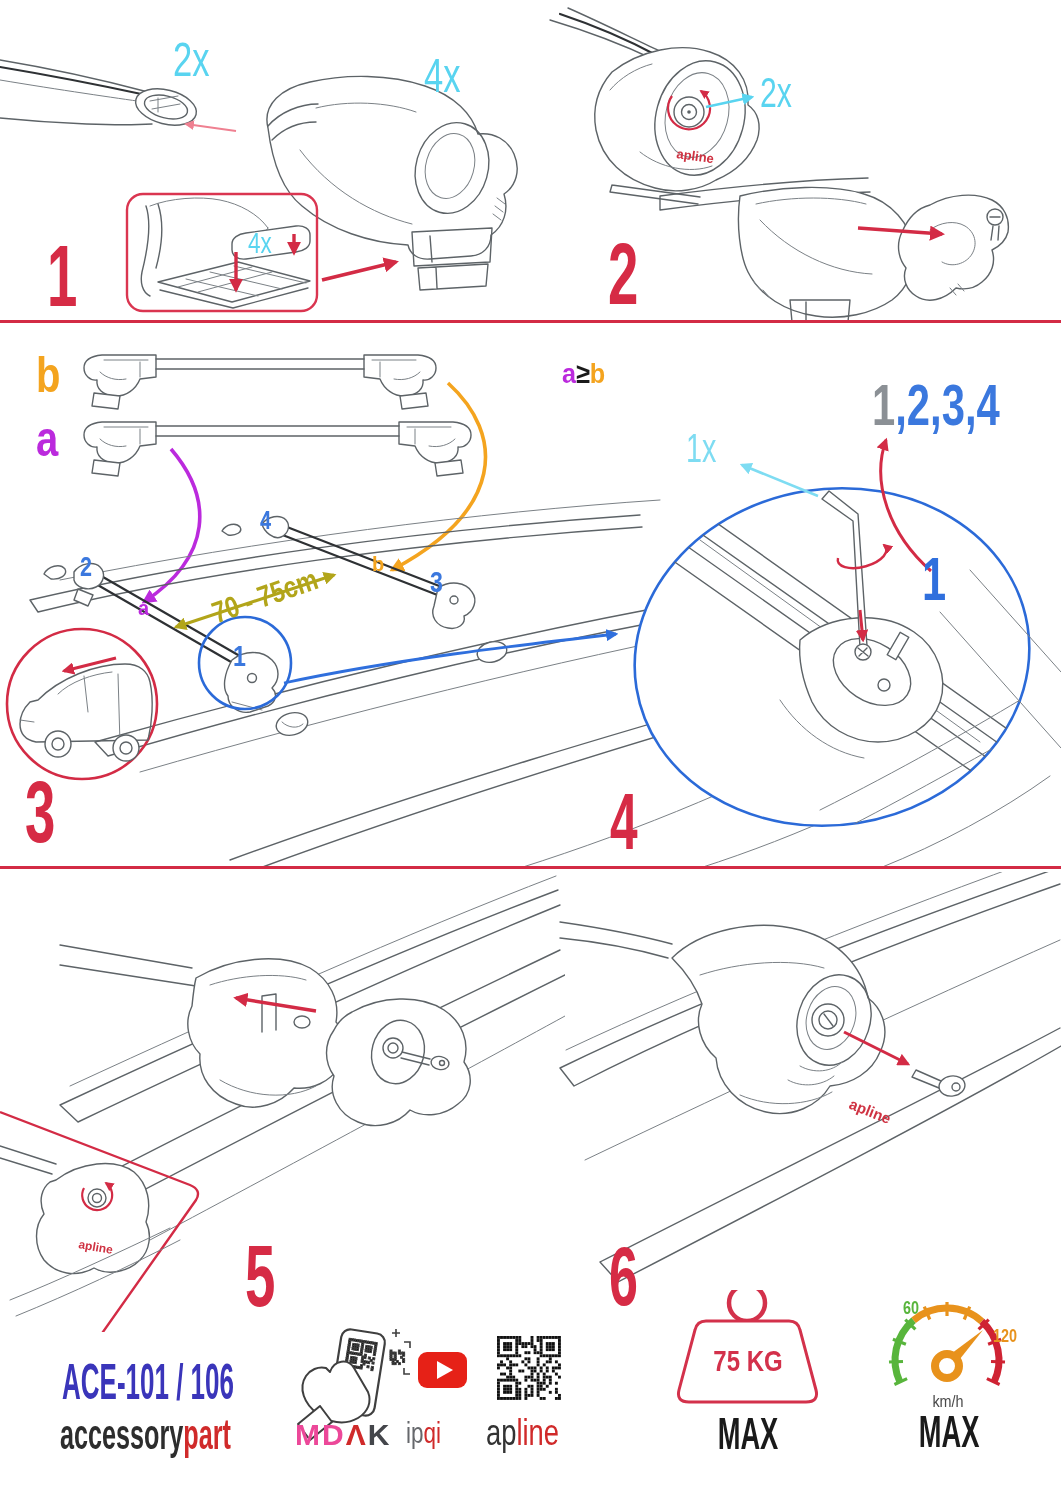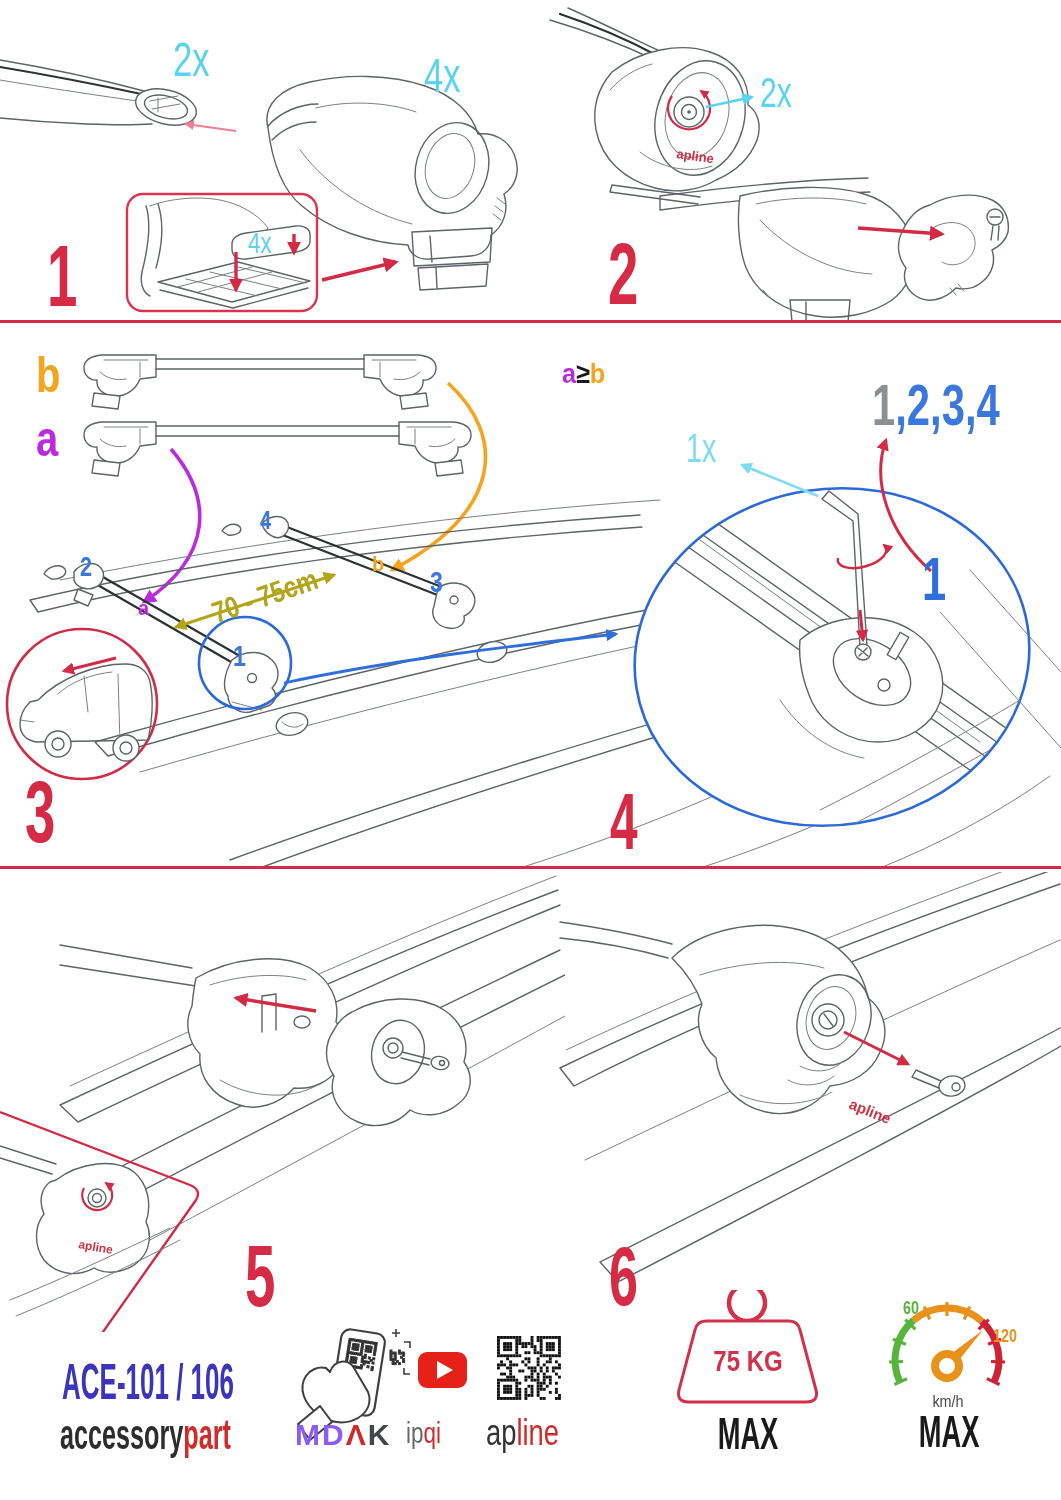--- a/index.html
+++ b/index.html
@@ -726,21 +726,21 @@
   <div class="lb" style="left:25px;top:768px;font-size:88px;color:#d62b45;font-weight:600;transform:scaleX(.62)">3</div>
   <div class="lb" style="left:610px;top:782px;font-size:80px;color:#d62b45;font-weight:600;transform:scaleX(.62)">4</div>
   <div class="lb" style="left:245px;top:1232px;font-size:88px;color:#d62b45;font-weight:600;transform:scaleX(.62)">5</div>
   <div class="lb" style="left:609px;top:1234px;font-size:84px;color:#d62b45;font-weight:600;transform:scaleX(.62)">6</div>
 
   <div class="lb" style="left:62px;top:1357px;font-size:50px;color:#3a35ba;font-weight:600;transform:scaleX(.52)">ACE-101 / 106</div>
   <div class="lb" style="left:60px;top:1414px;font-size:42px;font-weight:700;transform:scaleX(.6)">
     <span style="color:#2d2d2d">accessory</span><span style="color:#d02a2a">part</span>
   </div>
   <div class="lb" style="left:295px;top:1420px;font-size:30px;font-weight:700;letter-spacing:2px">
-    <span style="color:#8b5cf6">MD</span><span style="color:#d02a2a">Λ</span><span style="color:#44464b">K</span>
+    <span style="color:#ec4899">MD</span><span style="color:#d02a2a">Λ</span><span style="color:#44464b">K</span>
   </div>
   <div class="lb" style="left:406px;top:1418px;font-size:30px;font-weight:400;transform:scaleX(.75)">
     <span style="color:#66686c">ip</span><span style="color:#d02a2a">qi</span>
   </div>
   <div class="lb" style="left:486px;top:1415px;font-size:36px;font-weight:500;transform:scaleX(.76)">
     <span style="color:#333">ap</span><span style="color:#d02a2a">line</span>
   </div>
   <div class="lb ctr" style="left:699px;top:1346px;width:98px;font-size:30px;color:#d3314b;font-weight:700;transform:scaleX(.8)">75 KG</div>
   <div class="lb ctr" style="left:699px;top:1412px;width:98px;font-size:44px;color:#1a1a1a;font-weight:600;transform:scaleX(.62)">MAX</div>
   <div class="lb" style="left:903px;top:1299px;font-size:18px;color:#58b53c;font-weight:700;transform:scaleX(.8)">60</div>

